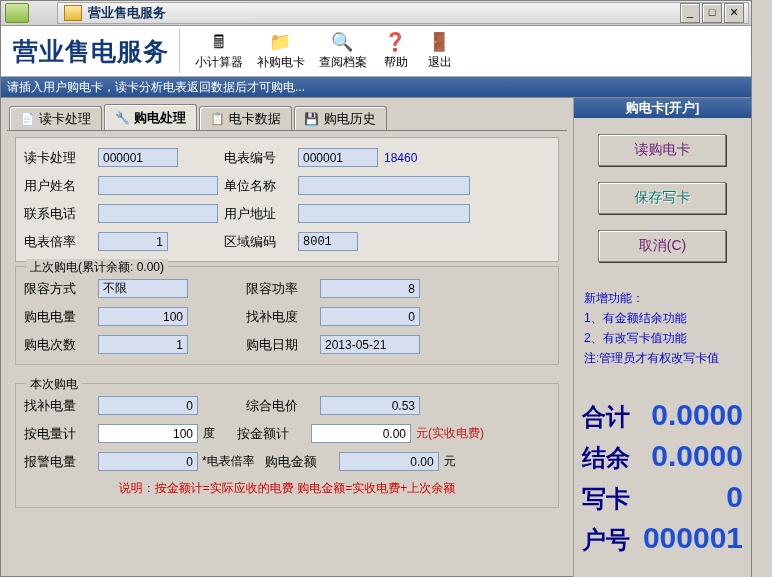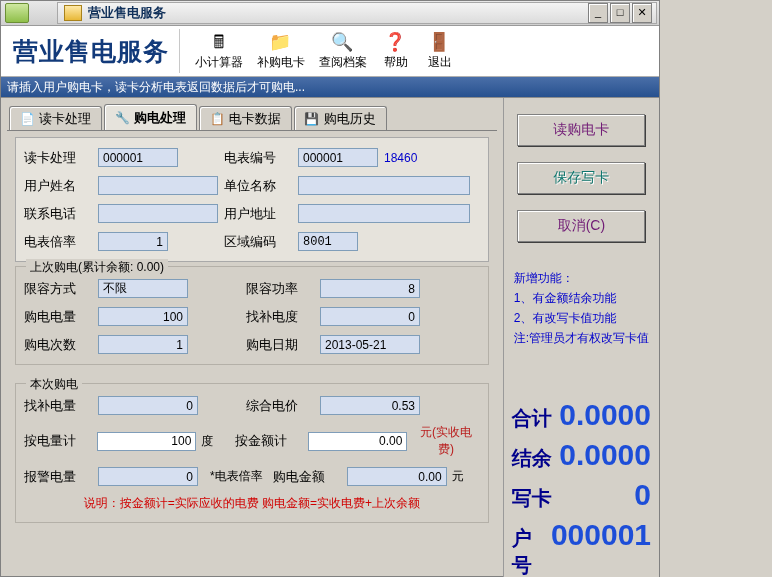--- a/index.html
+++ b/index.html
@@ -4,21 +4,21 @@
 <style>
   html,body{margin:0;padding:0;}
   body{
     width:772px;height:577px;
     font-family:"Liberation Sans","DejaVu Sans",sans-serif;
     font-size:13px;
     background:#d4d0c8;
     overflow:hidden;
   }
   .app{
-    width:660px;height:577px;position:relative;
+    width:752px;height:577px;position:relative;
     background:#d4d0c8;
     box-sizing:border-box;
     border:1px solid #808080;
   }
   
   .titlebar{
     height:24px;
     background:linear-gradient(to bottom,#e8e8e8,#d0d0d0);
     display:flex;align-items:center;
     border-bottom:1px solid #9a9a9a;
@@ -124,21 +124,21 @@
     height:19px;border:1px solid #7f9db9;
     background:#d6dff0;
     font-size:12px;color:#000;
     display:flex;align-items:center;
     padding:0 4px;box-sizing:border-box;
   }
   .fld.white{background:#ffffff;}
   .fld.r{justify-content:flex-end;}
   .w60{width:60px;font-family:Liberation Mono, monospace;} .w70{width:70px;} .w80{width:80px;} .w90{width:90px;}
   .w100{width:100px;} .w120{width:120px;} .w170{width:172px;}
-  .note{font-size:12px;color:#000;margin-left:12px;}
+  .note{font-size:12px;color:#000;margin-left:4px;}
   .unit{font-size:12px;color:#000;margin-left:5px;}
   .redtxt{color:#b91c1c;font-size:12px;margin-left:5px;text-align:center;}
   .bluetxt{color:#0000cc;font-size:12px;margin-left:6px;}
   .spacer{flex:1;}
   .hint{
     text-align:center;font-size:12px;color:#d00000;margin-top:8px;
   }
   
   .rp-title{
     height:20px;background:linear-gradient(to bottom,#4a6fa8,#27518f);
@@ -156,21 +156,21 @@
   .newfeat{margin:26px 0 0 10px;font-size:12px;color:#0000cc;line-height:20px;}
   .confirm{
     position:absolute;left:5px;right:5px;top:272px;height:20px;
     background:linear-gradient(to bottom,#5c7fb5,#27518f);
     color:#fff;font-size:12px;display:flex;align-items:center;justify-content:center;
     gap:6px;
   }
   .chk{width:10px;height:10px;background:#e0e0e0;border:1px solid #333;display:inline-block;}
   .totals{position:absolute;left:0;right:0;top:300px;padding:0 8px;}
   .trow{display:flex;align-items:baseline;justify-content:space-between;margin-bottom:6px;}
-  .tlabel{font-size:20px;color:#00008b;font-weight:bold;}
+  .tlabel{font-size:24px;color:#00008b;font-weight:bold;}
   .tvalue{font-size:30px;color:#1d4ed8;font-weight:bold;font-family:"Liberation Sans",sans-serif;}
 </style>
 </head>
 <body>
 
 <div class="app">
 
   <div class="titlebar">
     <div class="tb-left-icon"></div>
     <div class="tb-gap"></div>
@@ -321,20 +321,21 @@
           <div class="lbl">购电金额</div>
           <div class="fld w100 r">0.00</div>
           <div class="unit">元</div>
         </div>
         <div class="hint">说明：按金额计=实际应收的电费      购电金额=实收电费+上次余额</div>
       </div>
 
     </div>
 
     <div class="right">
+      <div class="rp-title">购电卡[开户]</div>
 
       <div class="rbtn">读购电卡</div>
       <div class="rbtn disabled">保存写卡</div>
       <div class="rbtn">取消(C)</div>
 
       <div class="newfeat">
         <div>新增功能：</div>
         <div>1、有金额结余功能</div>
         <div>2、有改写卡值功能</div>
         <div>注:管理员才有权改写卡值</div>

